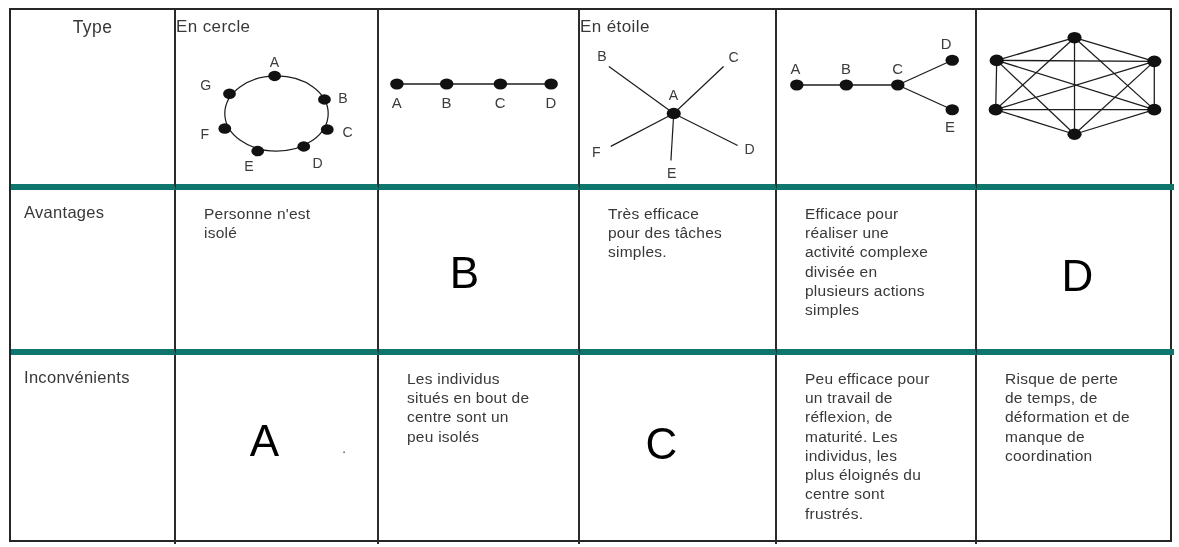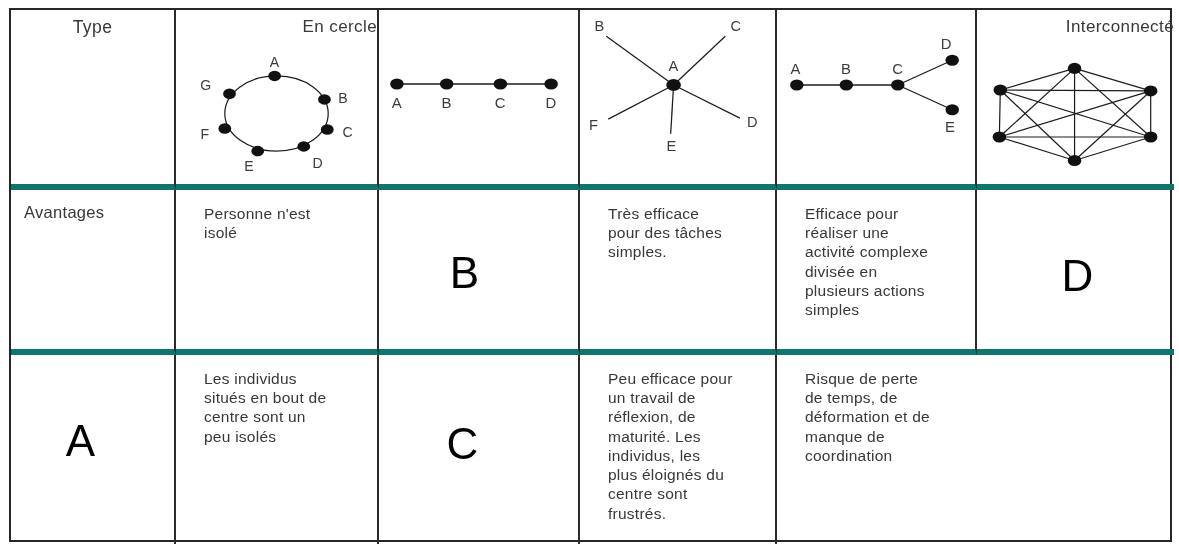--- a/index.html
+++ b/index.html
@@ -9,21 +9,21 @@
         display:grid;grid-template-columns:165px 203px 201px 197px 200px 197px;
         grid-template-rows:180px 165px 189px;
         border:2px solid #262626;box-sizing:border-box;background:#fff;}
   .cell{border-right:2px solid #2b2b2b;border-bottom:6px solid #0f766e;
         box-sizing:border-box;position:relative;overflow:hidden;}
   .cell.last-col{border-right:none;}
   .cell.last-row{border-bottom:none;}
   .corner-label{padding:7px 4px 0 4px;text-align:center;font-size:17.5px;letter-spacing:.4px;}
   .row-label{padding:13px 8px 16px 13px;font-size:16.5px;letter-spacing:.3px;}
   .dg{display:flex;flex-direction:column;}
-  .dg-title{flex:0 0 26px;padding-top:7px;text-align:right;font-size:17px;letter-spacing:.4px;}
+  .dg-title{flex:0 0 26px;padding-top:7px;text-align:left;font-size:17px;letter-spacing:.4px;}
   .dg svg{width:100%;height:150px;display:block;}
   svg text{font-family:"Liberation Sans",sans-serif;font-size:15px;fill:#3c3c3c;letter-spacing:.5px;}
   .txt{padding:14px 8px 0 28px;font-size:15.5px;line-height:1.24;letter-spacing:.25px;}
   .txt .inner{display:block;max-width:125px;}
   .letter-cell{display:flex;align-items:center;justify-content:center;}
   .letter{font-size:44px;color:#000;letter-spacing:0;}
   .letter-a{transform:translate(-12px,-9px);}
   .letter-b{transform:translate(-14px,3px);}
   .letter-c{transform:translate(-16px,-6px);}
   .letter-d{transform:translate(2px,6px);}
@@ -67,20 +67,21 @@
           <text x="18" y="93" text-anchor="middle" dominant-baseline="central">A</text>
           <ellipse cx="68" cy="74" rx="6.8" ry="5.58" fill="#111111"></ellipse>
           <text x="68" y="93" text-anchor="middle" dominant-baseline="central">B</text>
           <ellipse cx="122" cy="74" rx="6.8" ry="5.58" fill="#111111"></ellipse>
           <text x="122" y="93" text-anchor="middle" dominant-baseline="central">C</text>
           <ellipse cx="173" cy="74" rx="6.8" ry="5.58" fill="#111111"></ellipse>
           <text x="173" y="93" text-anchor="middle" dominant-baseline="central">D</text>
         </svg>
     </div>
     <div class="cell dg">
+      <div class="dg-title">En étoile</div>
       <svg preserveAspectRatio="xMidYMid meet" viewBox="0 0 200 150">
           <line x1="96" y1="75" x2="27" y2="25" stroke="#1d1d1d" stroke-width="1.3"></line>
           <line x1="96" y1="75" x2="149" y2="25" stroke="#1d1d1d" stroke-width="1.3"></line>
           <line x1="96" y1="75" x2="164" y2="109" stroke="#1d1d1d" stroke-width="1.3"></line>
           <line x1="96" y1="75" x2="93" y2="125" stroke="#1d1d1d" stroke-width="1.3"></line>
           <line x1="96" y1="75" x2="29" y2="110" stroke="#1d1d1d" stroke-width="1.3"></line>
           <ellipse cx="96" cy="75" rx="7.5" ry="6.15" fill="#111111"></ellipse>
           <text x="96" y="55" text-anchor="middle" dominant-baseline="central">A</text>
           <text x="20" y="14" text-anchor="middle" dominant-baseline="central">B</text>
           <text x="160" y="15" text-anchor="middle" dominant-baseline="central">C</text>
@@ -101,21 +102,20 @@
           <text x="70" y="59" text-anchor="middle" dominant-baseline="central">B</text>
           <ellipse cx="122" cy="75" rx="6.8" ry="5.58" fill="#111111"></ellipse>
           <text x="122" y="59" text-anchor="middle" dominant-baseline="central">C</text>
           <ellipse cx="177" cy="50" rx="6.8" ry="5.58" fill="#111111"></ellipse>
           <text x="171" y="34" text-anchor="middle" dominant-baseline="central">D</text>
           <ellipse cx="177" cy="100" rx="6.8" ry="5.58" fill="#111111"></ellipse>
           <text x="175" y="117" text-anchor="middle" dominant-baseline="central">E</text>
         </svg>
     </div>
     <div class="cell dg last-col">
-      <div class="dg-title">Interconnecté</div>
       <svg preserveAspectRatio="xMidYMid meet" viewBox="0 0 200 150">
           <line x1="99" y1="27" x2="20" y2="50" stroke="#1d1d1d" stroke-width="1.3"></line>
           <line x1="99" y1="27" x2="180" y2="51" stroke="#1d1d1d" stroke-width="1.3"></line>
           <line x1="99" y1="27" x2="19" y2="100" stroke="#1d1d1d" stroke-width="1.3"></line>
           <line x1="99" y1="27" x2="180" y2="100" stroke="#1d1d1d" stroke-width="1.3"></line>
           <line x1="99" y1="27" x2="99" y2="125" stroke="#1d1d1d" stroke-width="1.3"></line>
           <line x1="20" y1="50" x2="180" y2="51" stroke="#1d1d1d" stroke-width="1.3"></line>
           <line x1="20" y1="50" x2="19" y2="100" stroke="#1d1d1d" stroke-width="1.3"></line>
           <line x1="20" y1="50" x2="180" y2="100" stroke="#1d1d1d" stroke-width="1.3"></line>
           <line x1="20" y1="50" x2="99" y2="125" stroke="#1d1d1d" stroke-width="1.3"></line>
@@ -146,20 +146,23 @@
     <div class="cell txt">
       <span class="inner">Très efficace pour des tâches simples.</span>
     </div>
     <div class="cell txt">
       <span class="inner">Efficace pour réaliser une activité complexe divisée en plusieurs actions simples</span>
     </div>
     <div class="cell letter-cell last-col">
       <span class="letter letter-d">D</span>
     </div>
 
+    <div class="cell row-label last-row">
+      <span>Inconvénients</span>
+    </div>
     <div class="cell letter-cell last-row">
       <span class="letter letter-a">A</span>
       <span class="stray-dot">.</span>
     </div>
     <div class="cell txt last-row">
       <span class="inner">Les individus situés en bout de centre sont un peu isolés</span>
     </div>
     <div class="cell letter-cell last-row">
       <span class="letter letter-c">C</span>
     </div>

